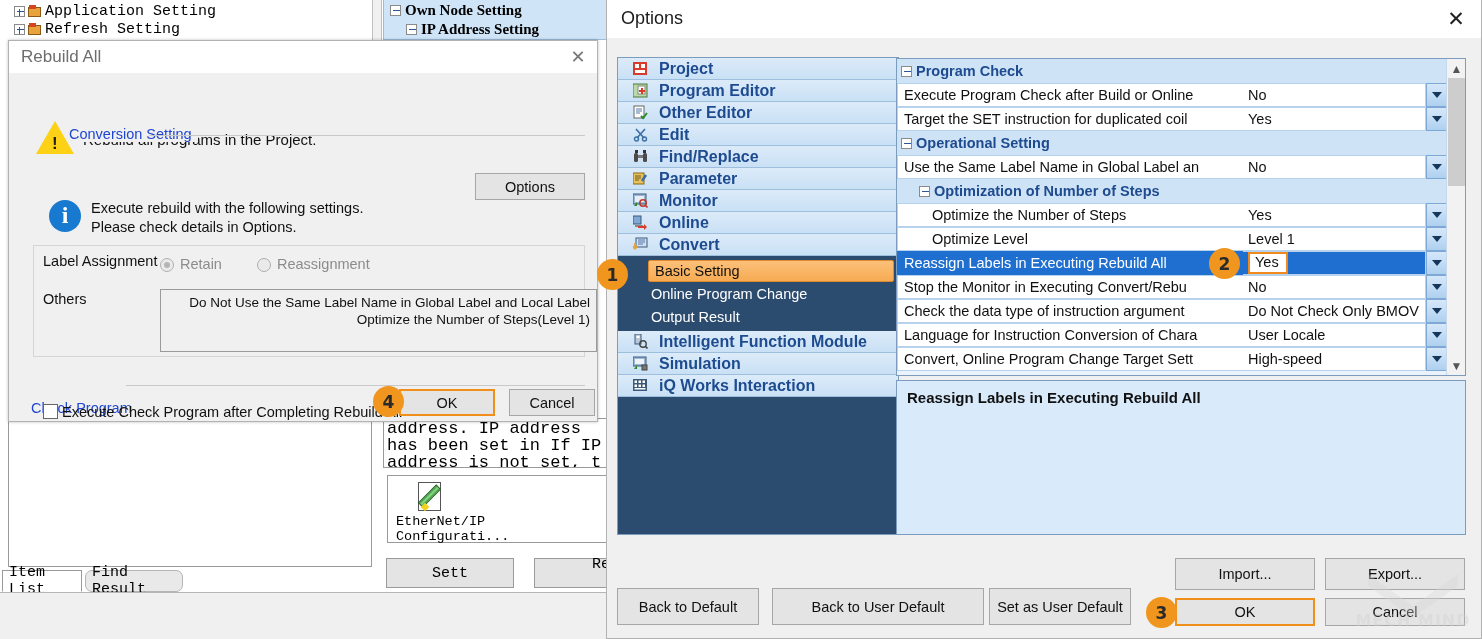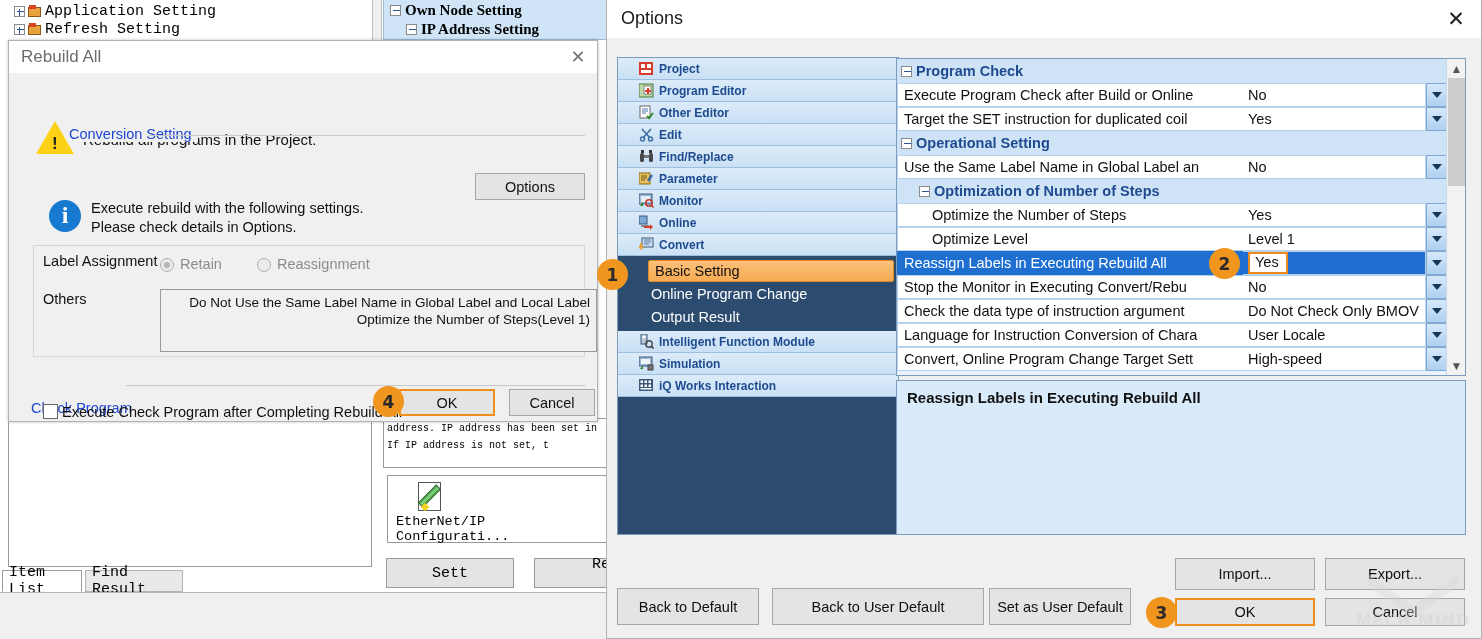--- a/index.html
+++ b/index.html
@@ -39,21 +39,21 @@
     position: absolute; left: 383px; top: 0; width: 227px; height: 40px;
     background: #cfe4f7; border: 1px solid #9dbbd9; border-top: none;
     font-family: "Liberation Serif", serif; font-weight: bold;
     font-size: 15px; color: #000;
   }
   .bg-right-tree .r { position: absolute; display: flex; align-items: center; gap: 4px; white-space: nowrap; }
 
   .bg-code-area {
     position: absolute; left: 383px; top: 418px; width: 227px; height: 50px;
     background: #ffffff; border: 1px solid #9a9a9a;
-    font-family: "Liberation Mono", monospace; font-size: 10px;
+    font-family: "Liberation Mono", monospace; font-size: 17px;
     color: #000; overflow: hidden; padding: 1px 3px; line-height: 17px;
   }
   .bg-filebox {
     position: absolute; left: 387px; top: 475px; width: 222px; height: 68px;
     background: #fff; border: 1px solid #9a9a9a;
   }
   .file-icon { position: absolute; left: 28px; top: 5px; width: 32px; height: 32px; }
   .file-icon .pg { position: absolute; left: 2px; top: 1px; width: 23px; height: 29px; background: #fff; border: 1px solid #555; }
   .file-icon .pen { position: absolute; left: 10px; top: 2px; width: 7px; height: 26px; background: linear-gradient(90deg,#2f8f2f,#8fe08f,#2f8f2f);
      transform: rotate(45deg); border: 1px solid #1d5e1d; }
@@ -157,22 +157,22 @@
 
   
   .cat-tree {
     position: absolute; left: 11px; top: 57px; width: 282px; height: 478px;
     background: #2b4b6f; border: 1px solid #7c9cbd; overflow: hidden;
   }
   .cat-top {
     position: relative; height: 22px; width: 100%;
     background: linear-gradient(#dcebf9,#c9e0f5);
     border-bottom: 1px solid #9dbedd;
-    display: flex; align-items: center; gap: 5px; padding-left: 21px;
-    font-size: 12px; font-weight: bold; color: #1e4b8f; white-space: nowrap;
+    display: flex; align-items: center; gap: 11px; padding-left: 15px;
+    font-size: 16px; font-weight: bold; color: #1e4b8f; white-space: nowrap;
     cursor: pointer;
   }
   .cat-sub {
     position: relative; height: 23px; width: 100%;
     display: flex; align-items: center; padding-left: 33px;
     font-size: 14.5px; color: #ffffff; white-space: nowrap; cursor: pointer;
   }
   .cat-sub.selected {
     background: linear-gradient(#fbc07a,#f7ab52);
     color: #111; margin: 0 4px 0 30px; width: calc(100% - 34px);
@@ -298,21 +298,21 @@
   </div>
 
   <div class="bg-btn" style="left:386px; top:558px; width:128px; height:30px;">Sett</div>
   <div class="bg-btn" style="left:534px; top:558px; width:128px; height:30px; flex-direction:column; align-items:flex-end; padding-right:6px; justify-content:center;">
     <span>Restore</span>
     <span>S</span>
   </div>
 
   <div class="bg-tabs">
     <div class="bg-tab active" style="left:2px; width:80px;">Item List</div>
-    <div class="bg-tab inactive" style="left:85px; width:98px;">Find Result</div>
+    <div class="bg-tab inactive" style="left:85px; width:98px;border-radius:7px;">Find Result</div>
   </div>
   <div class="bg-strip"></div>
 
   <div id="rebuild-dialog">
     <div class="rb-title">
       <span class="t">Rebuild All</span>
       <span class="rb-close">✕</span>
     </div>
 
     <span class="warn-tri"></span>

